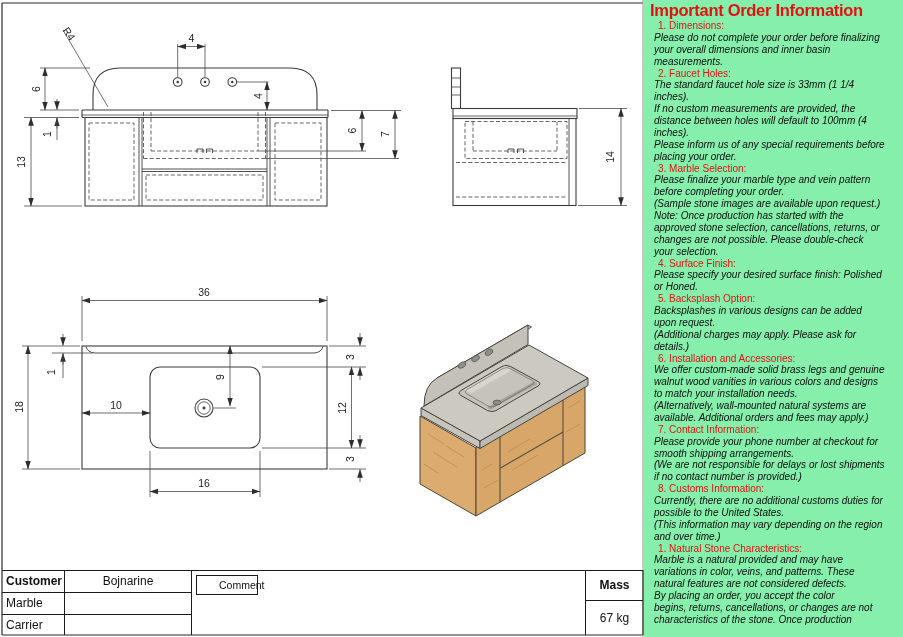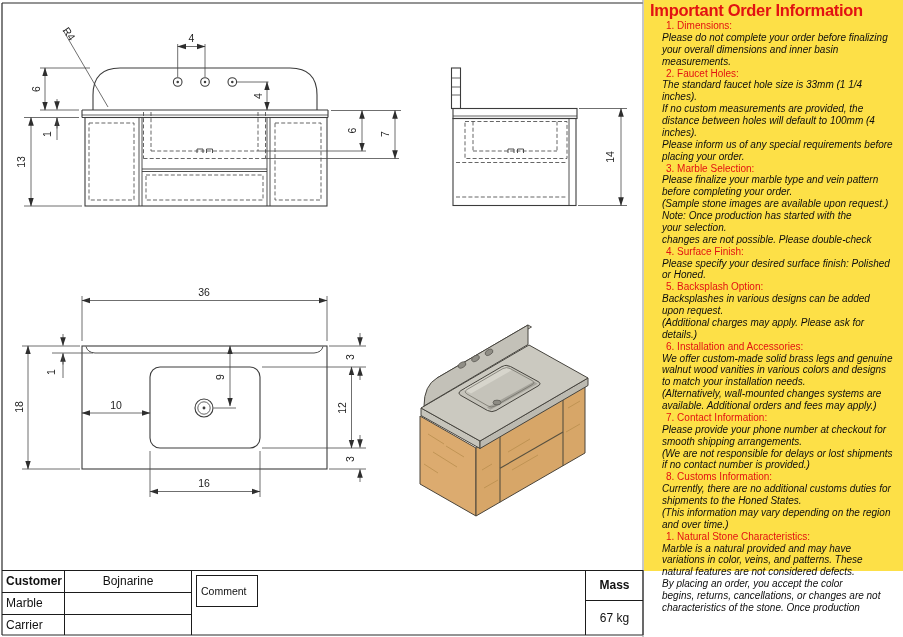--- a/index.html
+++ b/index.html
@@ -1,36 +1,36 @@
 <!DOCTYPE html>
 <html><head>
 <meta charset="utf-8">
 <style>
   html,body{margin:0;padding:0;background:#e8e8e8;}
   .sheet{position:relative;width:903px;height:637px;background:#ffffff;overflow:hidden;
          font-family:"Liberation Sans",sans-serif;}
   svg text{font-family:"Liberation Sans",sans-serif;}
   .dim{font-size:10.5px;fill:#1c1c1c;}
   
-  .info-panel{position:absolute;left:644px;top:0;width:259px;height:571px;background:#fde047;}
+  .info-panel{position:absolute;left:644px;top:0;width:259px;height:637px;background:#86efac;}
   .info-title{font-weight:bold;font-size:16.5px;line-height:19px;color:#e21212;
               margin:1px 0 0 6px;white-space:nowrap;letter-spacing:-0.3px;}
-  .info-sections{margin-left:16px;}
+  .info-sections{margin-left:8px;}
   .sec-heading{color:#e21212;font-size:10px;line-height:11.88px;height:11.88px;
                padding-left:6px;white-space:nowrap;overflow:hidden;}
   .sec-line{color:#0d0d0d;font-style:italic;font-size:10px;line-height:11.88px;height:11.88px;
             padding-left:2px;white-space:nowrap;overflow:hidden;}
   
   .tb-line{position:absolute;background:#1b1b1b;}
   .tb-cell{position:absolute;font-size:12px;color:#111;display:flex;align-items:center;}
   .tb-bold{font-weight:bold;}
   .tb-center{justify-content:center;}
-  .comment-box{position:absolute;left:196px;top:575px;width:62px;height:32px;
+  .comment-box{position:absolute;left:196px;top:575px;width:62px;height:20px;
                border:1.2px solid #1b1b1b;display:flex;align-items:center;
-               padding-left:4px;font-size:10.5px;color:#111;box-sizing:border-box;}
+               padding-left:22px;font-size:10.5px;color:#111;box-sizing:border-box;}
 </style>
 </head>
 <body>
 
 <div class="sheet">
 
   <svg width="645" height="637" viewBox="0 0 645 637" style="position:absolute;left:0;top:0;">
     <defs>
       <marker id="arr" viewBox="0 0 10 8" refX="9.5" refY="4" markerWidth="9" markerHeight="7" orient="auto-start-reverse" markerUnits="userSpaceOnUse">
         <path d="M0,0.8 L10,4 L0,7.2 Z" fill="#2e2e2e"></path>
@@ -263,44 +263,45 @@
         <div class="sec-line">If no custom measurements are provided, the</div>
         <div class="sec-line">distance between holes will default to 100mm (4</div>
         <div class="sec-line">inches).</div>
         <div class="sec-line">Please inform us of any special requirements before</div>
         <div class="sec-line">placing your order.</div>
         <div class="sec-heading">3. Marble Selection:</div>
         <div class="sec-line">Please finalize your marble type and vein pattern</div>
         <div class="sec-line">before completing your order.</div>
         <div class="sec-line">(Sample stone images are available upon request.)</div>
         <div class="sec-line">Note: Once production has started with the</div>
+        <div class="sec-line">approved stone selection, cancellations, returns, or</div>
+        <div class="sec-line">changes are not possible. Please double-check</div>
         <div class="sec-line">your selection.</div>
-        <div class="sec-line">changes are not possible. Please double-check</div>
         <div class="sec-heading">4. Surface Finish:</div>
         <div class="sec-line">Please specify your desired surface finish: Polished</div>
         <div class="sec-line">or Honed.</div>
         <div class="sec-heading">5. Backsplash Option:</div>
         <div class="sec-line">Backsplashes in various designs can be added</div>
         <div class="sec-line">upon request.</div>
         <div class="sec-line">(Additional charges may apply. Please ask for</div>
         <div class="sec-line">details.)</div>
         <div class="sec-heading">6. Installation and Accessories:</div>
         <div class="sec-line">We offer custom-made solid brass legs and genuine</div>
         <div class="sec-line">walnut wood vanities in various colors and designs</div>
         <div class="sec-line">to match your installation needs.</div>
-        <div class="sec-line">(Alternatively, wall-mounted changes systems are</div>
+        <div class="sec-line">(Alternatively, wall-mounted natural systems are</div>
         <div class="sec-line">available. Additional orders and fees may apply.)</div>
         <div class="sec-heading">7. Contact Information:</div>
         <div class="sec-line">Please provide your phone number at checkout for</div>
         <div class="sec-line">smooth shipping arrangements.</div>
         <div class="sec-line">(We are not responsible for delays or lost shipments</div>
         <div class="sec-line">if no contact number is provided.)</div>
         <div class="sec-heading">8. Customs Information:</div>
         <div class="sec-line">Currently, there are no additional customs duties for</div>
-        <div class="sec-line">shipments to the Honed States.</div>
+        <div class="sec-line">possible to the United States.</div>
         <div class="sec-line">(This information may vary depending on the region</div>
         <div class="sec-line">and over time.)</div>
         <div class="sec-heading">1. Natural Stone Characteristics:</div>
         <div class="sec-line">Marble is a natural provided and may have</div>
         <div class="sec-line">variations in color, veins, and patterns. These</div>
         <div class="sec-line">natural features are not considered defects.</div>
         <div class="sec-line">By placing an order, you accept the color</div>
         <div class="sec-line">begins, returns, cancellations, or changes are not</div>
         <div class="sec-line">characteristics of the stone. Once production</div>
       </div>

